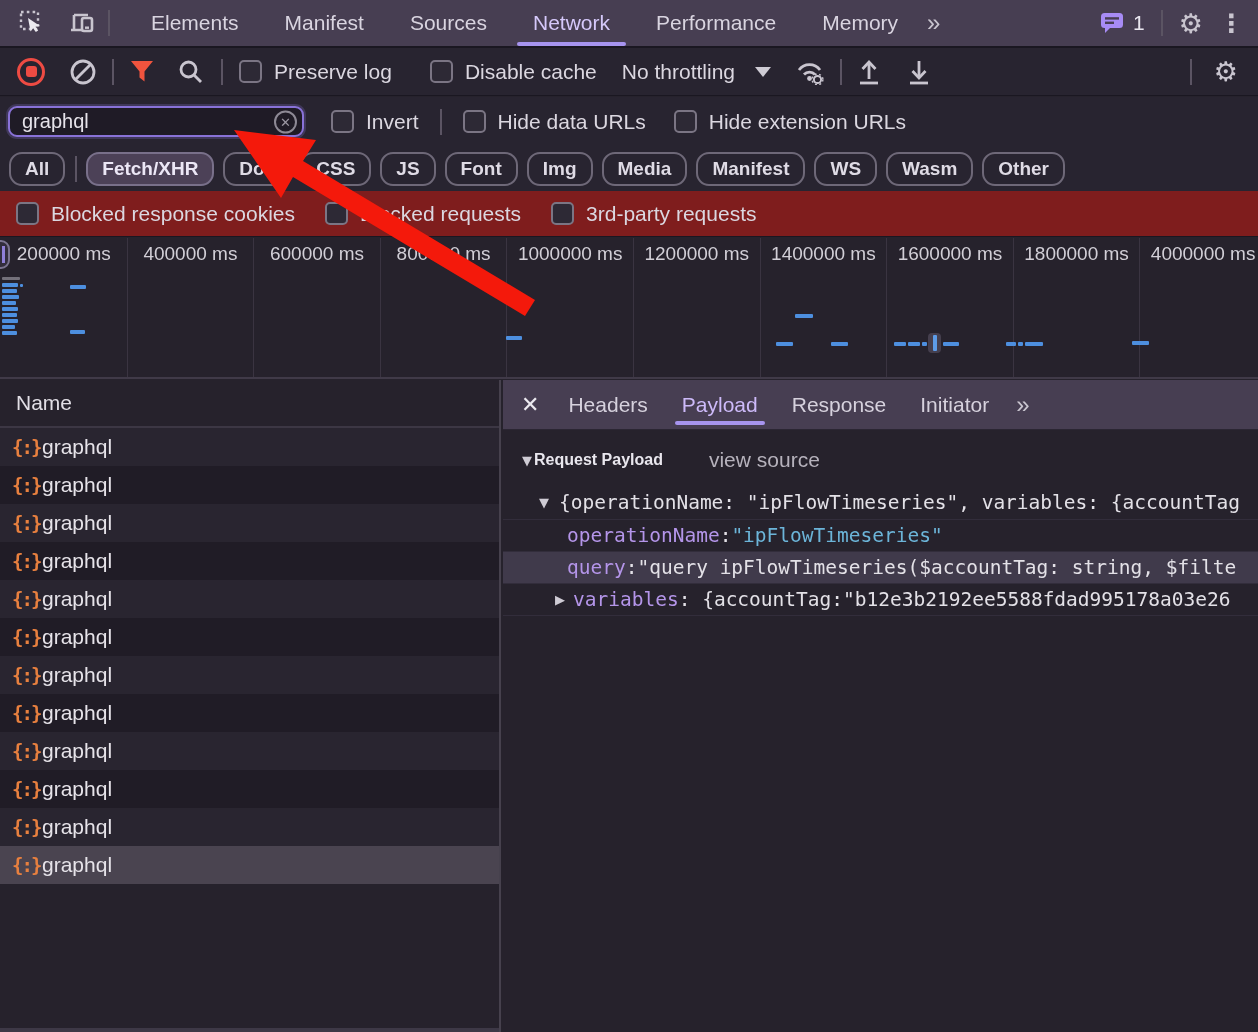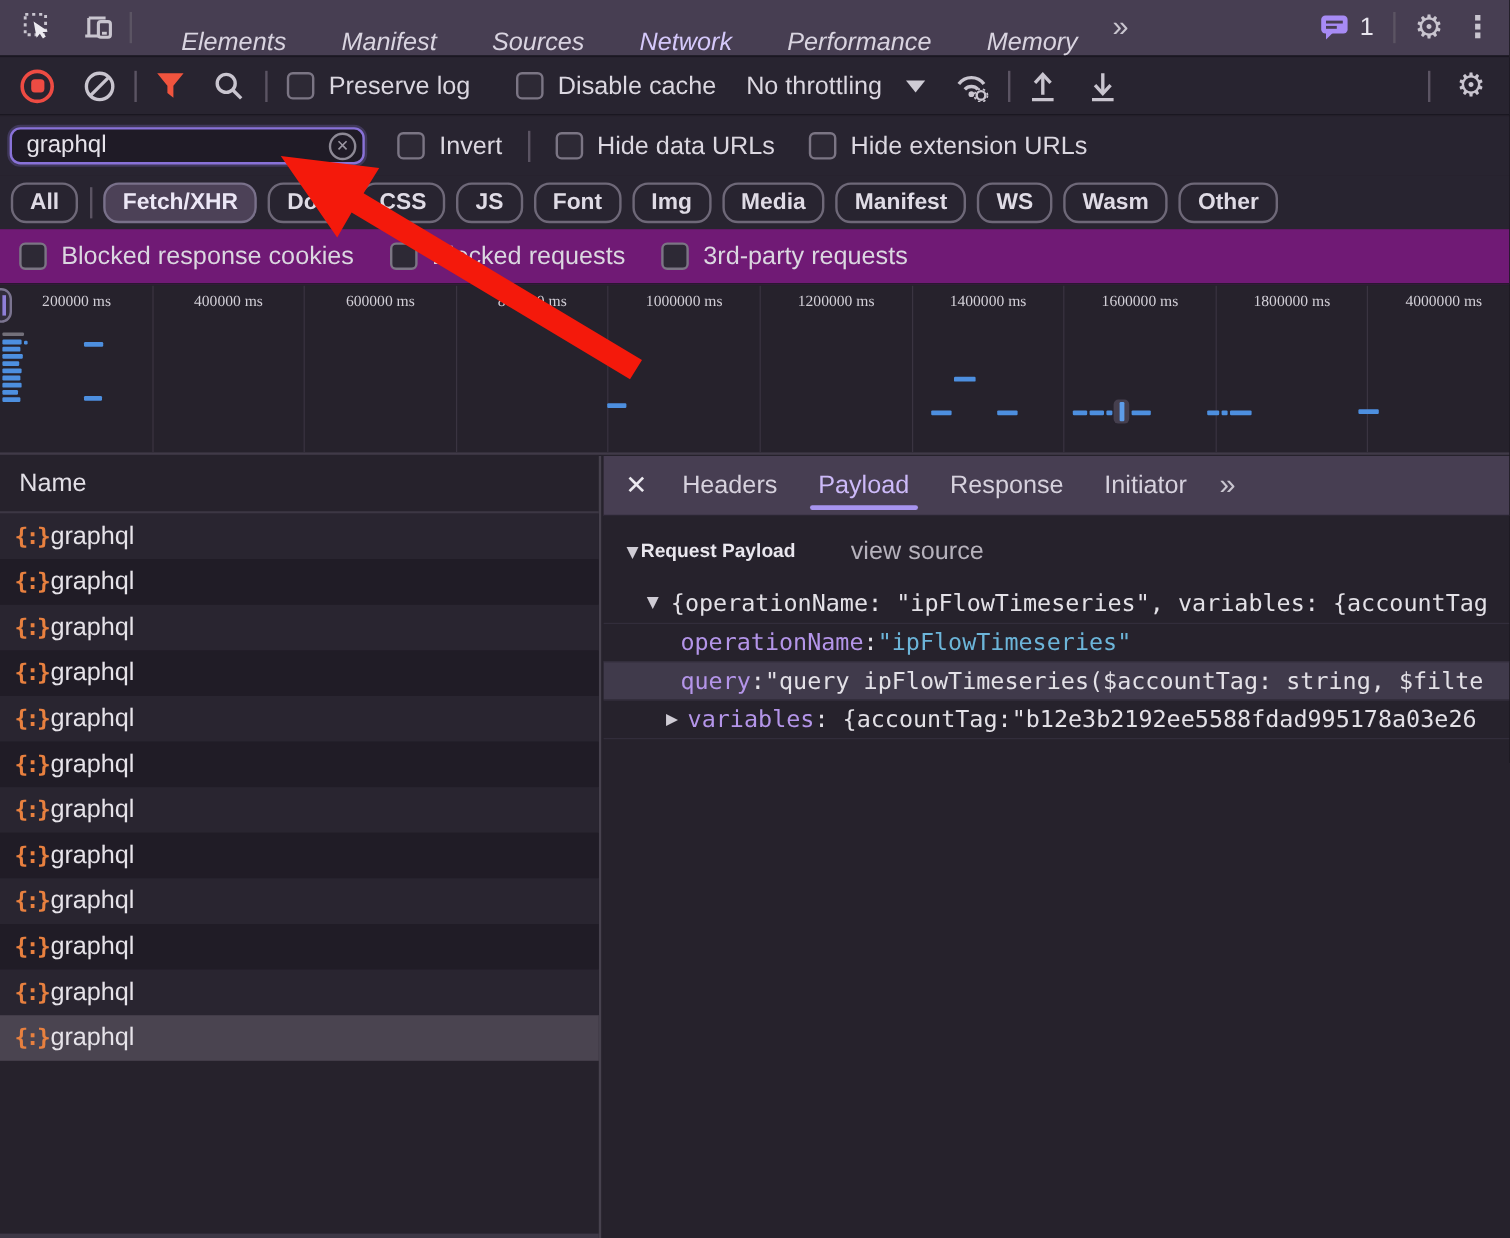--- a/index.html
+++ b/index.html
@@ -6,21 +6,21 @@
   .screen{position:relative;width:1258px;height:1032px;background:#26222c;overflow:hidden;
     font-family:"Liberation Sans","DejaVu Sans",sans-serif;color:#dbd7e0;font-size:21px;}
   .vdiv{width:2px;height:26px;background:#5b5463;margin:0 10px;flex:0 0 auto;}
   .flex{display:flex;align-items:center;}
 
   
   .tabbar{position:absolute;left:0;top:0;width:1258px;height:48px;background:#473e52;
     display:flex;align-items:center;border-bottom:2px solid #1a1721;box-sizing:border-box;}
   .ibtn{display:flex;align-items:center;justify-content:center;flex:0 0 auto;cursor:default;}
   .tabs{display:flex;height:100%;margin-left:8px;}
-  .tab{display:flex;align-items:center;padding:13px 23px;height:100%;position:relative;color:#d9d4e0;font-style:italic;}
+  .tab{display:flex;align-items:center;padding:0 23px;height:100%;position:relative;color:#d9d4e0;}
   .tab.sel{color:#d5c8fa;}
   .tab.sel::after{content:"";position:absolute;left:7px;right:7px;bottom:0;height:4px;
     border-radius:3px;background:#a794ef;}
   .chevtxt{font-size:24px;color:#c9c5cf;letter-spacing:-2px;}
   .tb-right{margin-left:auto;display:flex;align-items:center;padding-right:14px;}
   .badgecount{margin-left:7px;color:#e9e6ef;}
   .geartxt{font-size:27px;color:#c9c5cf;font-family:"DejaVu Sans",sans-serif;line-height:1;}
   .dotstxt{font-size:25px;color:#c9c5cf;font-weight:bold;margin-left:16px;}
 
   
@@ -46,31 +46,31 @@
     align-items:center;justify-content:center;box-sizing:border-box;}
 
   
   .pillrow{position:absolute;left:0;top:146px;width:1258px;height:45px;background:#282430;
     display:flex;align-items:center;}
   .pill{height:34px;padding:0 14px;margin-left:9px;border:2px solid #6e6878;border-radius:13px;
     display:flex;align-items:center;font-size:19px;font-weight:bold;color:#dfdbe5;box-sizing:border-box;}
   .pill.sel{background:#4c4157;border-color:#79708a;color:#ece7f6;}
 
   
-  .checkrow{position:absolute;left:0;top:191px;width:1258px;height:46px;background:#701a75;
+  .checkrow{position:absolute;left:0;top:191px;width:1258px;height:46px;background:#7f1d1d;
     display:flex;align-items:center;border-bottom:1px solid #1a1721;box-sizing:border-box;}
   .checkitem{display:flex;align-items:center;margin-left:16px;}
   .checkitem .cblabel{margin-right:14px;}
 
   
   .waterfall{position:absolute;left:0;top:238px;width:1258px;height:141px;background:#26222c;
     border-bottom:2px solid #403a48;box-sizing:border-box;overflow:hidden;}
   .wfcols{position:absolute;left:1px;top:0;display:flex;height:100%;}
   .wfcol{width:125.6px;border-right:1px solid #3a3441;display:flex;justify-content:center;}
-  .wfcol span{margin-top:5px;font-size:13px;color:#d2cfd7;white-space:nowrap;font-family:Liberation Serif, serif;}
+  .wfcol span{margin-top:5px;font-size:19px;color:#d2cfd7;white-space:nowrap;}
   .bar{position:absolute;background:#4d8fdf;border-radius:1px;}
   .bar.grey{background:#73707a;}
   .bar.markerbg{background:#453f4e;border-radius:4px;}
   .bar.marker{background:#5d9ce8;}
   .wfpill{position:absolute;left:-8px;top:2px;width:18px;height:29px;border:2px solid #7b7490;
     border-radius:9px;background:#322d3c;box-sizing:border-box;}
   .wfpill i{position:absolute;left:8px;top:4px;width:3px;height:17px;background:#8f7fd8;display:block;}
 
   
   .leftpanel{position:absolute;left:0;top:380px;width:501px;height:652px;background:#26222c;

